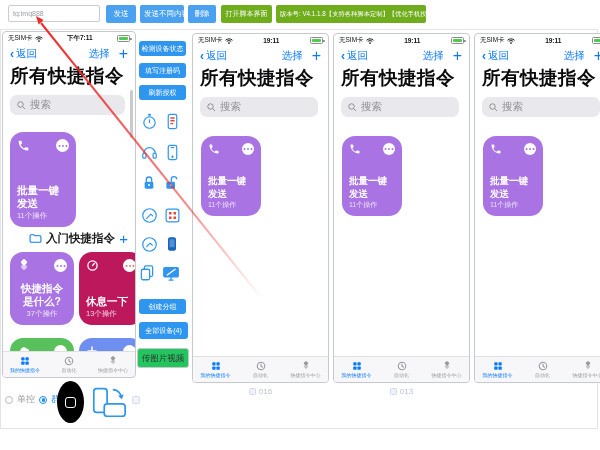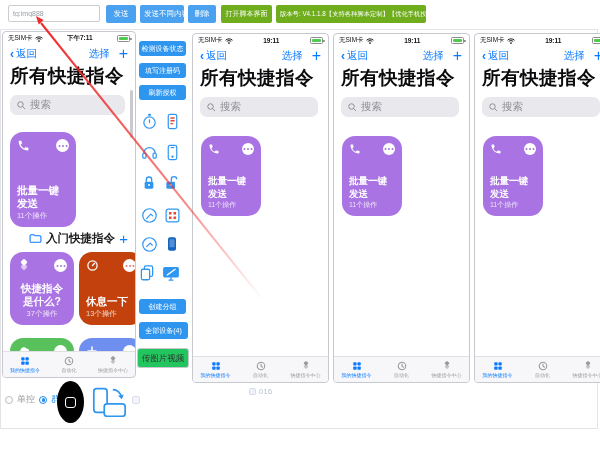--- a/index.html
+++ b/index.html
@@ -42,21 +42,21 @@
 
   
   .tile { position:absolute; border-radius:13px; color:#fff; padding:7px 7px 6px; display:flex; flex-direction:column; cursor:pointer; }
   .tile-head { display:flex; justify-content:space-between; align-items:flex-start; }
   .dots-badge { width:13px; height:13px; background:#fff; border-radius:50%; display:flex; align-items:center; justify-content:center; }
   .dots { width:2px; height:2px; border-radius:50%; background:currentColor; box-shadow:-3.5px 0 0 currentColor, 3.5px 0 0 currentColor; }
   .tile-title { font-size:10.5px; font-weight:bold; line-height:1.3; margin-top:auto; }
   .tile-count { font-size:7.5px; opacity:.78; margin-top:0; }
 
   .purple { background:#a973e3; }
-  .coral  { background:#c2410c; }
+  .coral  { background:#be185d; }
   .tgreen { background:#58c15c; }
   .tblue  { background:#6e8ef0; }
 
   .section-row { position:absolute; left:7px; right:7px; top:197px; height:18px; display:flex; align-items:center; gap:4px;margin-left:19px; }
   .section-label { font-size:11.5px; font-weight:bold; color:#1c1c1e; flex:1; }
   .section-add { color:#0a7aff; font-size:15px; font-weight:300; cursor:pointer; }
 
   
   .tabbar { position:absolute; left:0; right:0; bottom:0; height:26px; background:#f7f7f9; border-top:1px solid #e0e0e4; display:flex; }
   .tab { flex:1; display:flex; flex-direction:column; align-items:center; justify-content:center; gap:1px; color:#9a9aa0; cursor:pointer; }
@@ -496,20 +496,24 @@
         <span class="tab-label">自动化</span>
       </div>
       <div class="tab">
         <svg width="10" height="10" viewBox="0 0 24 24">
             <rect x="7.5" y="1" width="9" height="9" rx="2.5" transform="rotate(45 12 5.5)" fill="currentColor"></rect>
             <rect x="7.5" y="9" width="9" height="9" rx="2.5" transform="rotate(45 12 13.5)" fill="currentColor" opacity=".55"></rect>
           </svg>
         <span class="tab-label">快捷指令中心</span>
       </div>
     </div>
+  </div>
+  <div class="dev-label" style="left:333px;width:137px;">
+    <span class="dev-check"></span>
+    <span>013</span>
   </div>
 
   <div class="phone rphone" style="left:474px;">
     <div class="statusbar">
       <span>无SIM卡</span>
       <svg width="8" height="6" viewBox="0 0 16 12" style="margin-left:2px;">
           <path d="M1 4.5C5 .8 11 .8 15 4.5" stroke="#000" fill="none" stroke-width="1.8"></path>
           <path d="M3.5 7C6 4.7 10 4.7 12.5 7" stroke="#000" fill="none" stroke-width="1.8"></path>
           <circle cx="8" cy="10" r="1.7" fill="#000"></circle>
         </svg>

